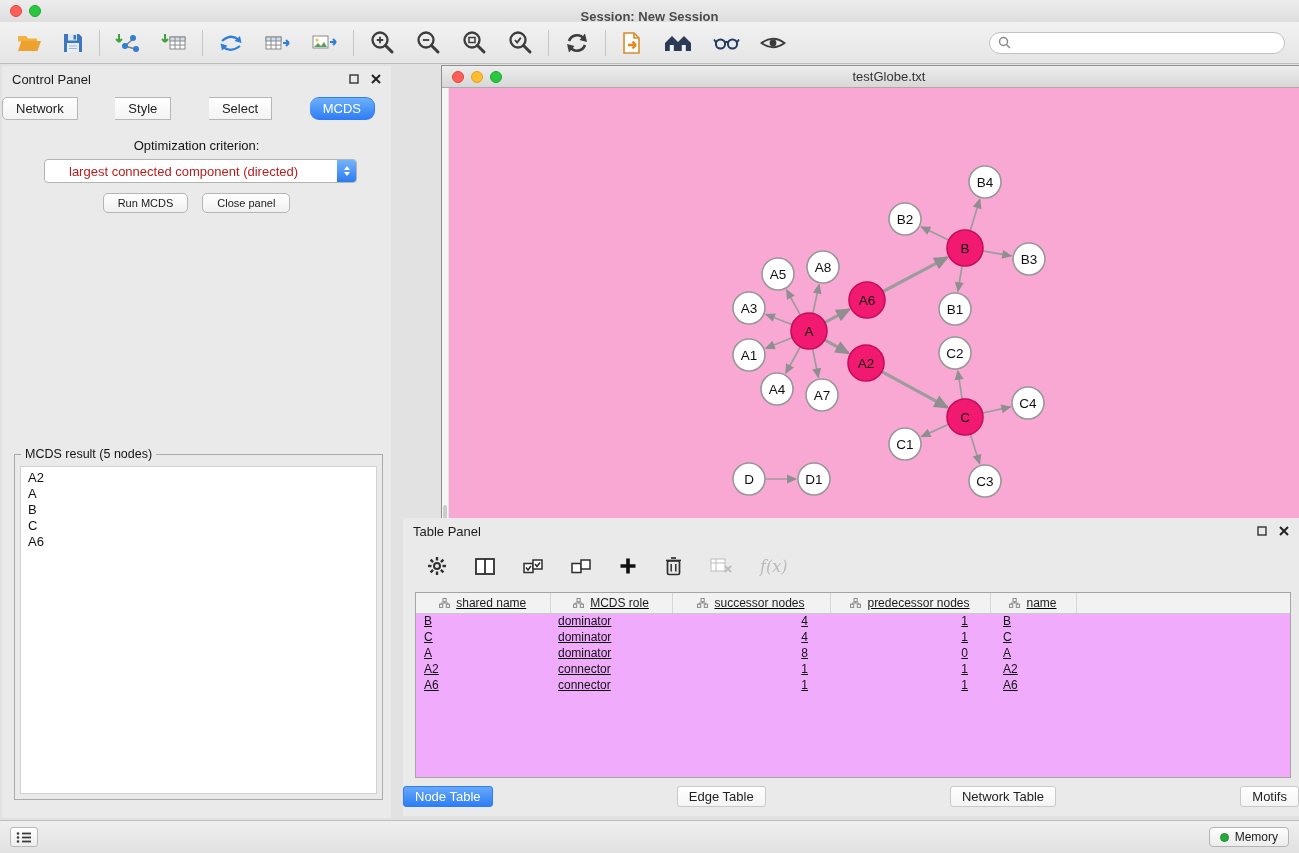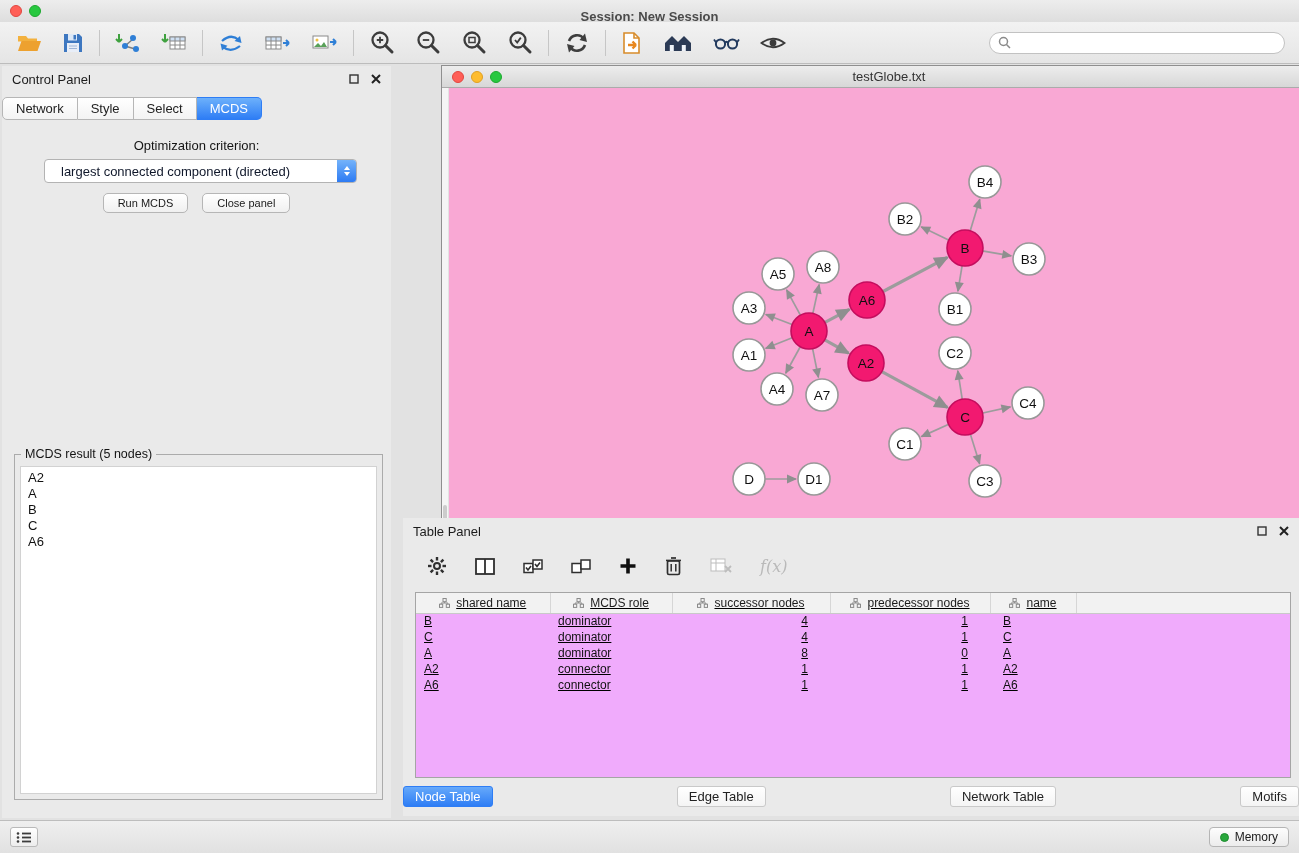--- a/index.html
+++ b/index.html
@@ -28,30 +28,30 @@
   .searchbox { margin-left:auto; width:296px; height:22px; background:#fff;
     border:1px solid #c2c2c2; border-radius:11px; display:flex; align-items:center;
     padding:0 8px; gap:5px; }
   .searchbox input { border:none; outline:none; flex:1; font-size:12px; font-family:inherit; background:transparent; }
 
   
   .control-panel { position:absolute; left:2px; top:66px; width:389px; height:752px; background:#eaeaea; }
   .panel-header { height:26px; position:relative; display:flex; align-items:center; padding:0 10px;text-align:right; }
   .panel-title { font-size:13px; color:#1c1c1c; }
   .panel-icons { position:absolute; right:10px; top:0; height:26px; display:flex; gap:12px; align-items:center; }
-  .cp-tabs { position:absolute; top:31px; left:0; right:16px; display:flex; justify-content:flex-start; }
+  .cp-tabs { position:absolute; top:31px; left:0; right:16px; display:flex; justify-content:space-between; }
   .cp-tab { font-size:13px; padding:3px 13px; background:linear-gradient(#ffffff,#f3f3f3);
     border:1px solid #b6b6b6; border-left:none; color:#222; }
   .cp-tab:first-child { border-left:1px solid #b6b6b6; border-radius:5px 0 0 5px; }
   .cp-tab:last-child { border-radius:0 5px 5px 0; }
-  .cp-tab.active { background:linear-gradient(#6db1fb,#2e7df5); color:#fff; border-color:#2e7df5; }
+  .cp-tab.active { background:linear-gradient(#6db1fb,#2e7df5); color:#fff; border-color:#2e7df5;border-radius:9px; }
   .opt-label { position:absolute; top:72px; left:0; right:0; text-align:center; font-size:13px; color:#141414; }
   .dropdown { position:absolute; top:93px; left:42px; width:313px; height:24px; background:#fff;
     border:1px solid #b3b3b3; border-radius:4px; display:flex; align-items:center; }
-  .dd-text { flex:1; font-size:13px; color:#0f172a; padding-left:16px; white-space:nowrap; overflow:hidden; }
+  .dd-text { flex:1; font-size:13px; color:#b91c1c; padding-left:24px; white-space:nowrap; overflow:hidden; }
   .dd-cap { width:19px; height:100%; background:linear-gradient(#74b3fa,#2d7bf3);
     border-radius:0 3px 3px 0; display:flex; flex-direction:column; align-items:center; justify-content:center; gap:2px; }
   .dd-up { width:0; height:0; border-left:3.5px solid transparent; border-right:3.5px solid transparent; border-bottom:4.5px solid #fff; }
   .dd-down { width:0; height:0; border-left:3.5px solid transparent; border-right:3.5px solid transparent; border-top:4.5px solid #fff; }
   .btn-row { position:absolute; top:127px; left:0; right:0; display:flex; justify-content:center; gap:14px; }
   .btn { font-size:11px; padding:3px 14px; background:linear-gradient(#ffffff,#f0f0f0);
     border:1px solid #b6b6b6; border-radius:5px; color:#1a1a1a; }
   .result-group { position:absolute; left:12px; right:8px; top:388px; bottom:18px; border:1px solid #ababab; }
   .result-legend { position:absolute; top:-8px; left:6px; background:#eaeaea; padding:0 4px; font-size:12.5px; color:#141414; }
   .result-list { position:absolute; left:5px; right:5px; top:11px; bottom:5px; background:#fff;

